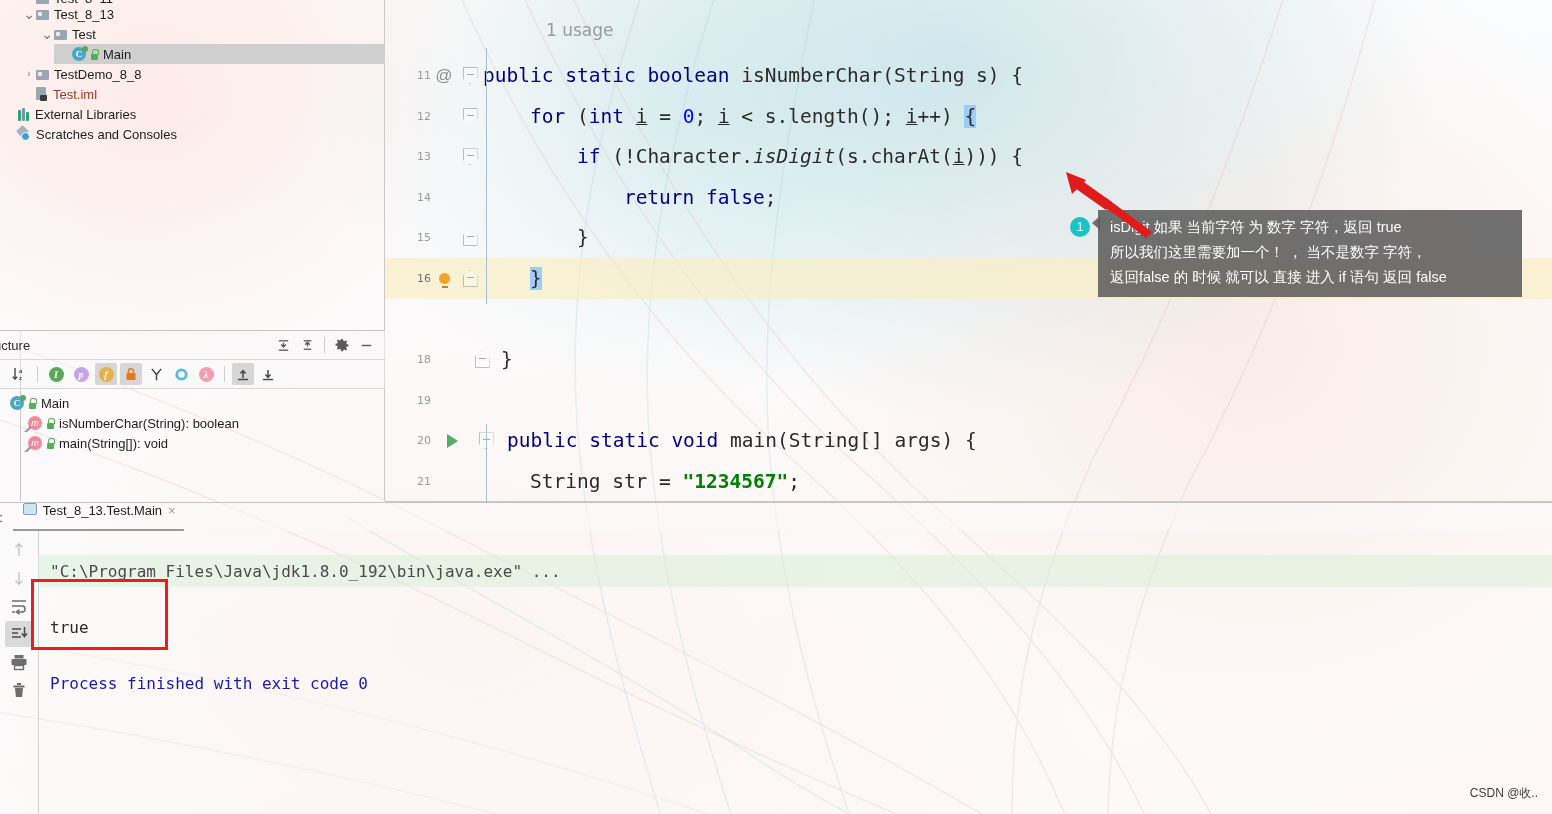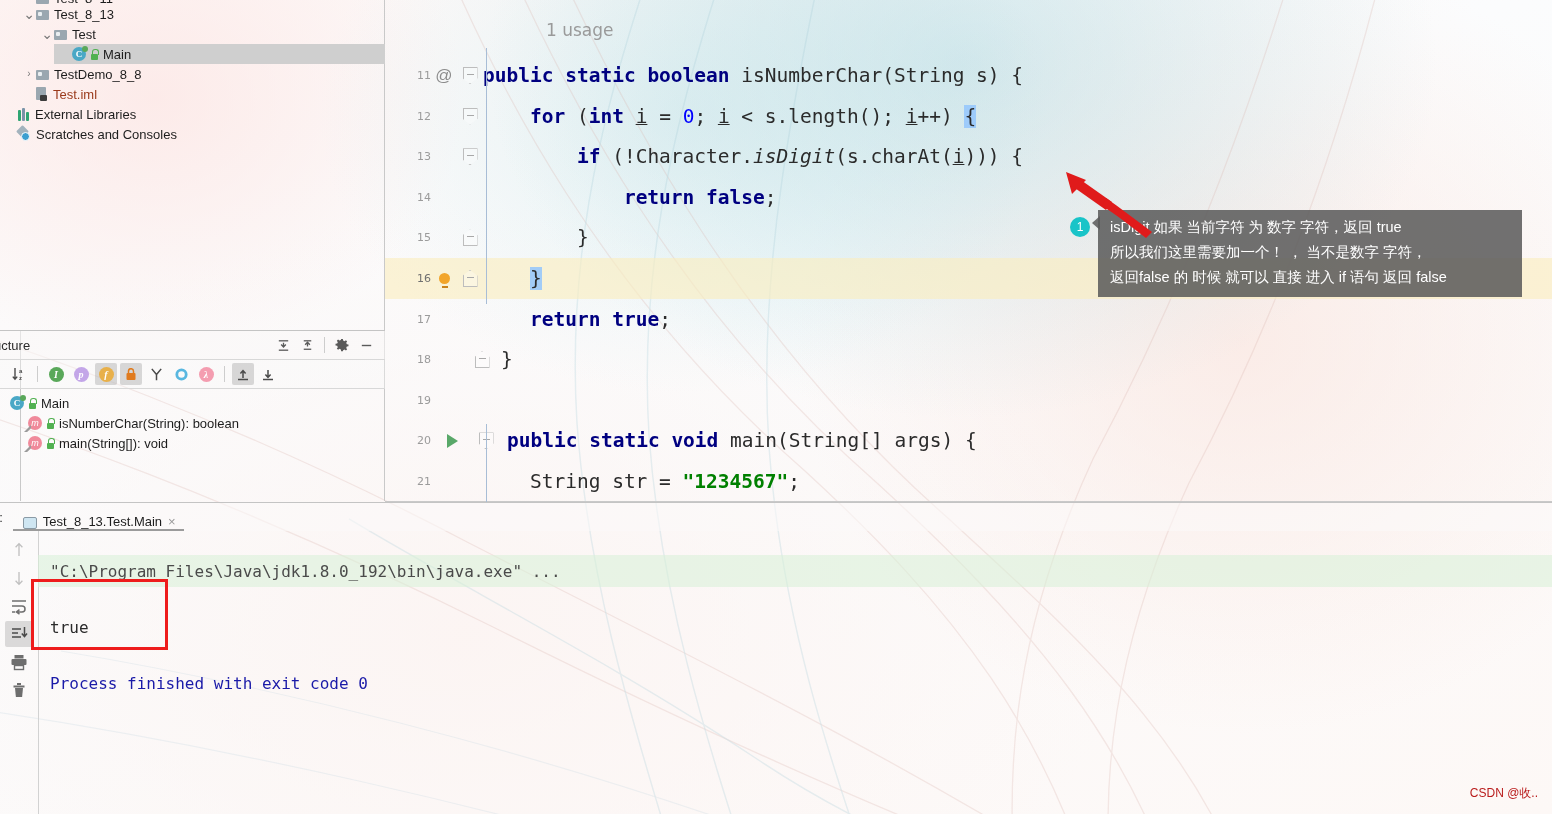--- a/index.html
+++ b/index.html
@@ -266,21 +266,21 @@
     content:""; position:absolute; left:3px; bottom:-4px;
     width:6px;height:2px;background:#c9821a;
   }
   .code {
     font-family: "DejaVu Sans Mono", monospace;
     font-size: 19.5px;
     white-space: pre;
     color: #2b2b2b;
     letter-spacing: 0px;
   }
-  .kw   { color:#000080; font-weight: bold; text-align: right; }
+  .kw   { color:#000080; font-weight: normal; text-align: right; }
   .num  { color:#0000ff; }
   .str  { color:#008000; font-weight: bold; }
   .mth  { color:#2b2b2b; font-style: italic; }
   .var  { color:#2b2b2b; text-decoration: underline; }
   .brace-hl { background: rgba(147,197,253,0.85); }
 
   .usage-label {
     position: absolute;
     left: 161px; top: 20px;
     font-family:"DejaVu Sans", sans-serif;
@@ -343,21 +343,21 @@
     height: 28px;
     border-top: 1px solid #c4c4c4;
     display: flex; align-items: flex-end;
     background: rgba(252,250,250,0.55);
   }
   .run-prefix {
     font-size: 13px; color:#2b2b2b;
     margin-left: -8px; margin-bottom: 6px;
   }
   .run-tab {
-    display:flex; align-items:flex-end; gap:6px;
+    display:flex; align-items:flex-start; gap:6px;
     height: 26px; padding: 0 8px 0 10px;
     margin-left: 10px;
     border-bottom: 2px solid #9b9b9b;
     font-size: 13px; color:#1d1d1d;
   }
   .ico-console {
     width:14px;height:12px;
     border:1.5px solid #8a9aa5; border-radius:2px;
     background:#cfe6f2; box-sizing:border-box;
   }
@@ -392,21 +392,21 @@
     position: absolute;
     left: 31px; top: 48px;
     width: 131px; height: 65px;
     border: 3px solid #ee1c1c;
     z-index: 10;
     pointer-events: none;
   }
 
   .watermark {
     position:absolute; right: 14px; bottom: 12px;
-    font-size: 12px; color:#b91c1c;
+    font-size: 12px; color:#404040;
     z-index: 20;
     font-family:"Liberation Sans", sans-serif;
   }
 
   .divider-h { position:absolute; left:0; right:0; height:1px; background:#c9c9c9; }
   .divider-v { position:absolute; top:0; bottom:0; width:1px; background:#c9c9c9; }
 </style>
 </head>
 <body>
 
@@ -651,26 +651,20 @@
         <div class="line current" style="top: 258px;">
           <span class="lnum">16</span>
           <span class="gutter-mark">
             <span class="bulb"></span>
           </span>
           <span class="fold">
             <span class="fold-box up"></span>
           </span>
           <span class="code"><span>    </span><span class="brace-hl">}</span></span>
         </div>
-        <div class="line" style="top: 298.6px;">
-          <span class="lnum">17</span>
-          <span class="gutter-mark"></span>
-          <span class="fold"></span>
-          <span class="code"><span>    </span><span class="kw">return </span><span class="kw">true</span><span>;</span></span>
-        </div>
         <div class="line" style="top: 339.2px; gap: 6px;">
           <span class="lnum">18</span>
           <span class="gutter-mark"></span>
           <span class="fold">
             <span class="fold-box up"></span>
           </span>
           <span class="code"><span>}</span></span>
         </div>
         <div class="line" style="top: 379.8px;">
           <span class="lnum">19</span>

